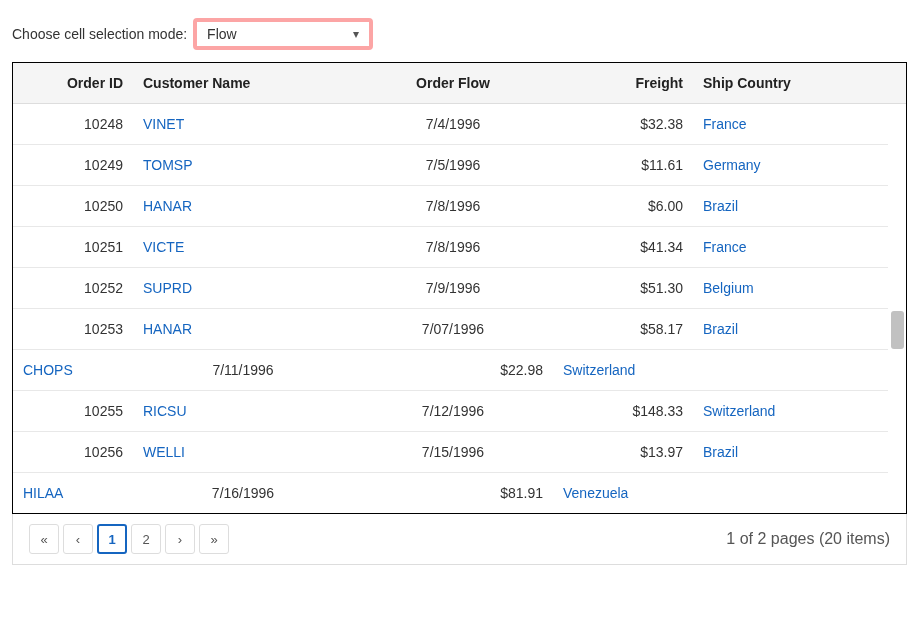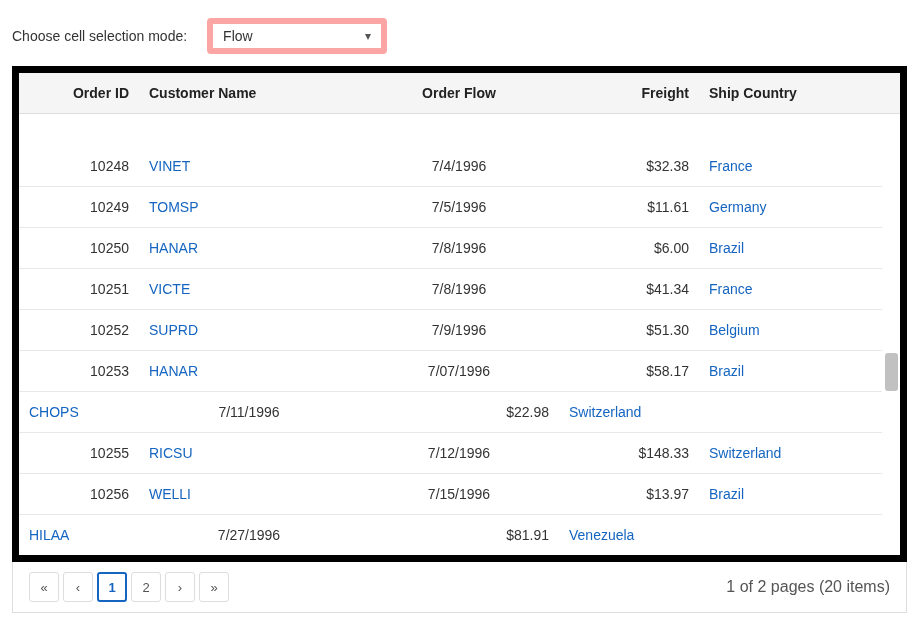--- a/index.html
+++ b/index.html
@@ -12,33 +12,33 @@
     .page-wrapper {
       width: 919px;
       min-height: 617px;
       background: #fff;
       padding: 10px 0;
     }
     .top-bar {
       display: flex;
       align-items: center;
       padding: 8px 12px 12px 12px;
-      gap: 20px;
+      gap: 6px;
     }
     .top-bar-label {
       font-size: 14px;
       font-weight: 500;
       color: #333;
       white-space: nowrap;
     }
     .dropdown {
       display: flex;
       align-items: center;
       justify-content: space-between;
-      border: 6px solid #fca5a5;
+      border: 4px solid #fca5a5;
       border-radius: 4px;
       padding: 4px 10px;
       width: 180px;
       cursor: pointer;
       background: #fff;
       font-size: 14px;
       color: #333;
     }
     .dropdown-arrow {
       font-size: 12px;
@@ -133,22 +133,21 @@
     }
     .pager-info {
       font-size: 16px;
       color: #555;
     }
     .grid-wrapper {
       position: relative;
       display: flex;
       flex-direction: column;
       margin: 0 12px;
-      border: 7px solid #000000;
-      gap: 32px;
+      border: 1px solid #000000;
     }
     .grid-body-wrapper {
       display: flex;
       overflow: hidden;
       align-items: center;
     }
     .rows-area {
       flex: 1;
       overflow-y: hidden;
     }
@@ -255,21 +254,21 @@
           </div>
           <div class="grid-row">
             <div class="grid-cell order-id">10256</div>
             <div class="grid-cell customer">WELLI</div>
             <div class="grid-cell date">7/15/1996</div>
             <div class="grid-cell freight">$13.97</div>
             <div class="grid-cell country">Brazil</div>
           </div>
           <div class="grid-row">
             <div class="grid-cell customer">HILAA</div>
-            <div class="grid-cell date">7/27/1996</div>
+            <div class="grid-cell date">7/16/1996</div>
             <div class="grid-cell freight">$81.91</div>
             <div class="grid-cell country">Venezuela</div>
           </div>
         </div>
       <div class="scrollbar-col">
         <div class="thumb"></div>
       </div>
     </div>
 
   </div>

